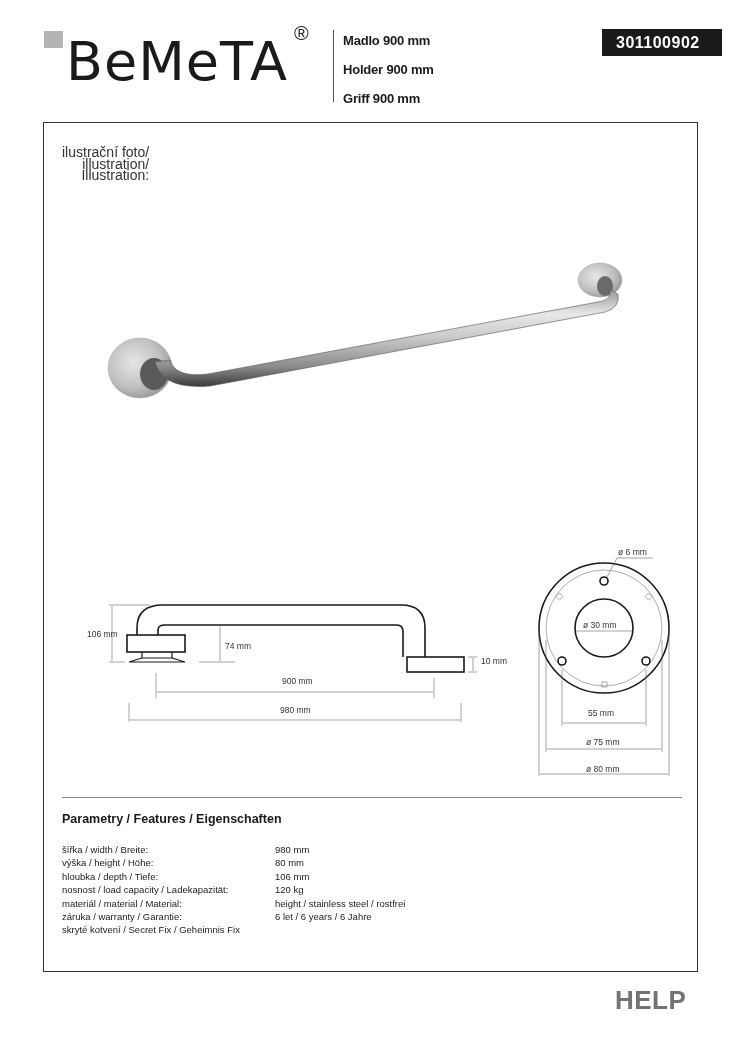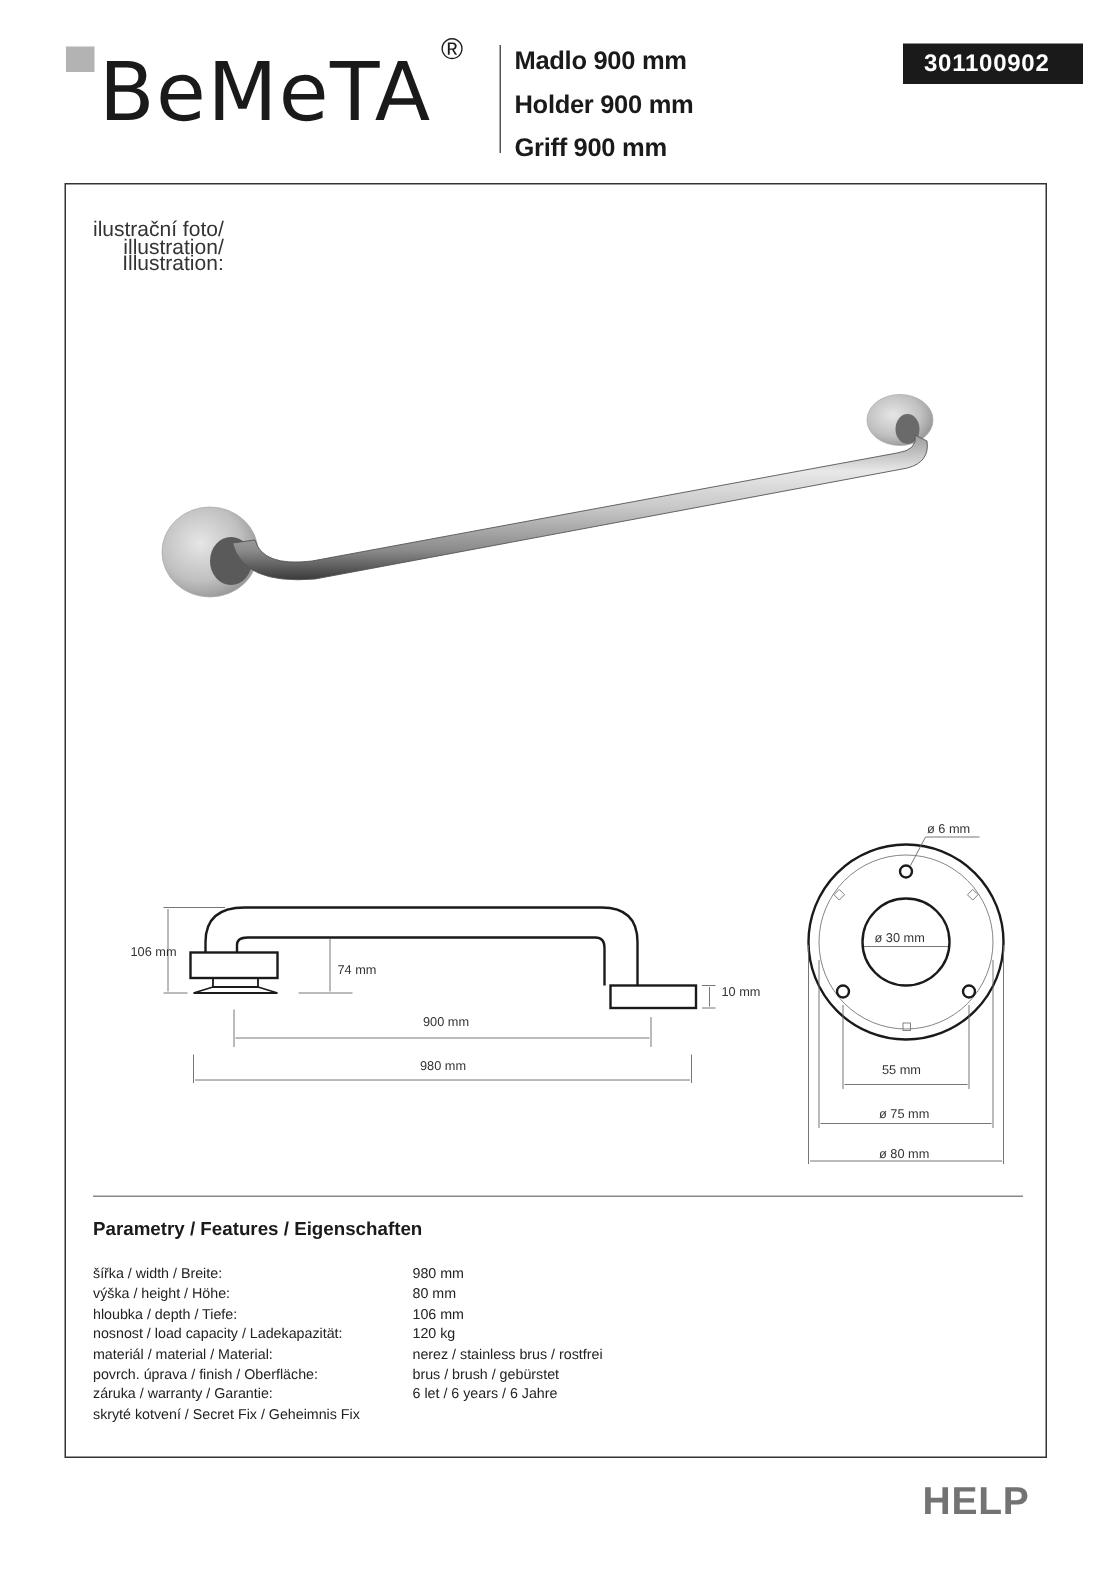--- a/index.html
+++ b/index.html
@@ -6,21 +6,21 @@
   body { width: 744px; height: 1053px; position: relative; overflow: hidden;
          font-family: "Liberation Sans", "DejaVu Sans", sans-serif; color: #1a1a1a; }
   .abs { position: absolute; }
 
   
   .logo-square { left: 44px; top: 31px; width: 19px; height: 17px; background: #b3b3b3; }
   .logo-text { left: 66px; top: 32px; font-size: 54px; letter-spacing: 1px; line-height: 60px;
                font-family: "DejaVu Sans", sans-serif; font-weight: normal; color: #1a1a1a; }
   .logo-reg { left: 294px; top: 22px; font-size: 20px; line-height: 22px; color: #1a1a1a; }
   .header-divider { left: 333px; top: 30px; width: 1px; height: 72px; background: #555; }
-  .title-lines { left: 343px; top: 26px; font-weight: bold; font-size: 17px; line-height: 29px;
+  .title-lines { left: 343px; top: 26px; font-weight: bold; font-size: 13px; line-height: 29px;
                  font-family: "Liberation Sans Narrow", "Liberation Sans", sans-serif; letter-spacing: -0.2px; }
   .title-lines div { white-space: nowrap; }
   .code-badge { left: 602px; top: 29px; width: 120px; height: 27px; background: #1a1a1a; color: #ffffff;
                 font-weight: bold; font-size: 16px; line-height: 27px; padding-left: 14px; box-sizing: border-box;
                 letter-spacing: 0.5px; }
 
   
   .frame { left: 43px; top: 122px; width: 655px; height: 850px; border: 1.5px solid #333; box-sizing: border-box; }
   .illus-caption { left: 62px; top: 147px; font-size: 14px; line-height: 11.5px; color: #333; text-align: right; }
 
@@ -177,25 +177,21 @@
     <div class="feat-row">
       <span class="feat-label">hloubka / depth / Tiefe:</span>
       <span class="feat-value">106 mm</span>
     </div>
     <div class="feat-row">
       <span class="feat-label">nosnost / load capacity / Ladekapazität:</span>
       <span class="feat-value">120 kg</span>
     </div>
     <div class="feat-row">
       <span class="feat-label">materiál / material / Material:</span>
-      <span class="feat-value">nerez / stainless brus / rostfrei</span>
-    </div>
-    <div class="feat-row">
-      <span class="feat-label">povrch. úprava / finish / Oberfläche:</span>
-      <span class="feat-value">brus / brush / gebürstet</span>
+      <span class="feat-value">height / stainless steel / rostfrei</span>
     </div>
     <div class="feat-row">
       <span class="feat-label">záruka / warranty / Garantie:</span>
       <span class="feat-value">6 let / 6 years / 6 Jahre</span>
     </div>
     <div class="feat-row">
       <span class="feat-label">skryté kotvení / Secret Fix / Geheimnis Fix</span>
       <span class="feat-value"></span>
     </div>
   </div>

